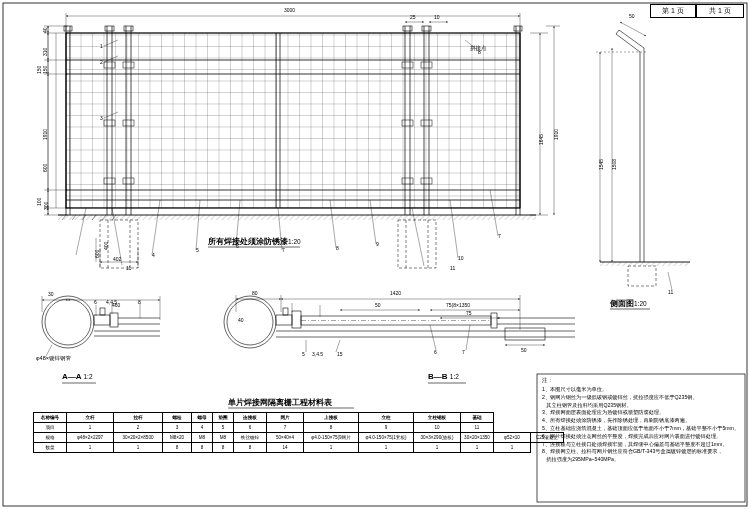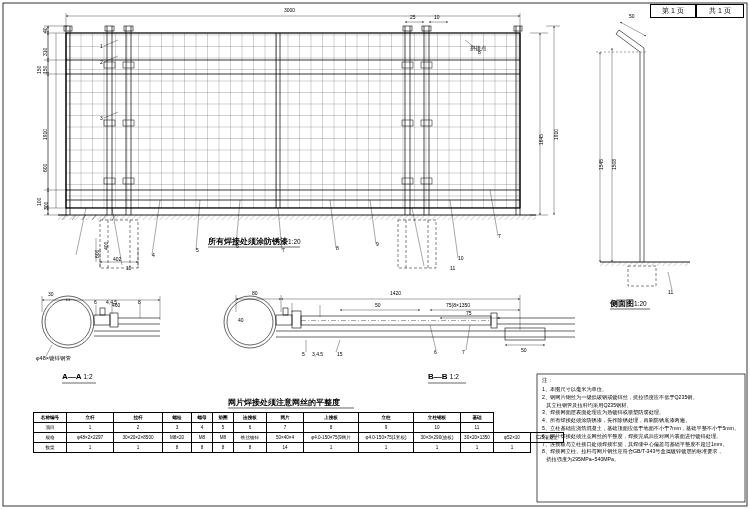--- a/index.html
+++ b/index.html
@@ -359,21 +359,21 @@
 2、钢网片钢丝为一级低碳钢或镀锌丝，抗拉强度应不低于Q235钢。
    其立柱钢管及拉杆均采用Q235钢材。
 3、焊接网面层表面处理应为热镀锌或喷塑防腐处理。
 4、所有焊接处须涂防锈漆，先作除锈处理，再刷防锈底漆两遍。
 5、立柱基础应浇筑混凝土，基础顶面应低于地面不小于7mm，基础平整不小于5mm。
 6、网片焊接处须注意网丝的平整度，焊接完成后应对网片表面进行镀锌处理。
 7、连接板与立柱接口处须焊接牢固，其焊缝中心偏差与基础平整度不超过1mm。
 8、焊接网立柱、拉杆与网片钢丝应符合GB/T-343号金属镀锌镀层的标准要求，
    抗拉强度为295MPa~540MPa。</div>
 
-<div class="ttl" style="left:228px;top:397px;">网片焊接处须注意网丝的平整度</div>
+<div class="ttl" style="left:228px;top:397px;">单片焊接网隔离栅工程材料表</div>
 <div class="tblwrap" style="left:33px;top:412px;">
   <table class="mat">
     <tbody id="mat-body">
         <tr>
           <td class="h" style="width: 30px;">名称编号</td>
           <td class="h" style="width: 44px;">立杆</td>
           <td class="h" style="width: 46px;">拉杆</td>
           <td class="h" style="width: 26px;">螺栓</td>
           <td class="h" style="width: 18px;">螺母</td>
           <td class="h" style="width: 18px;">垫圈</td>

